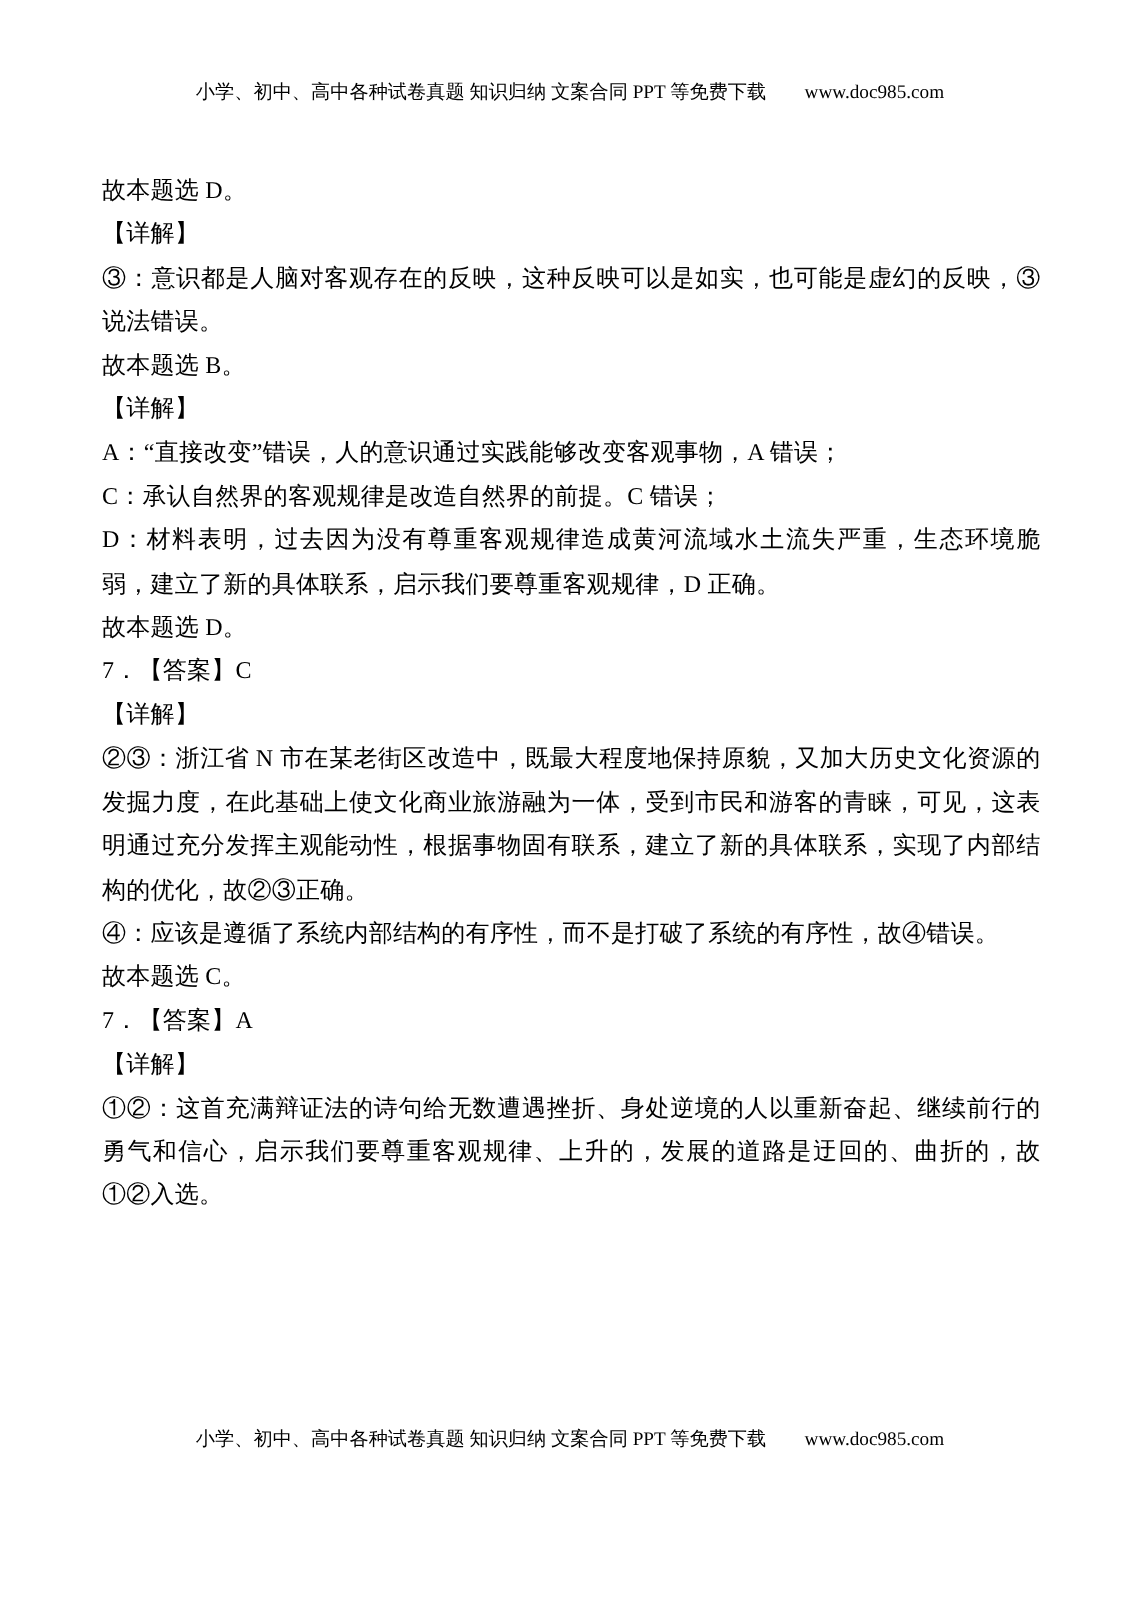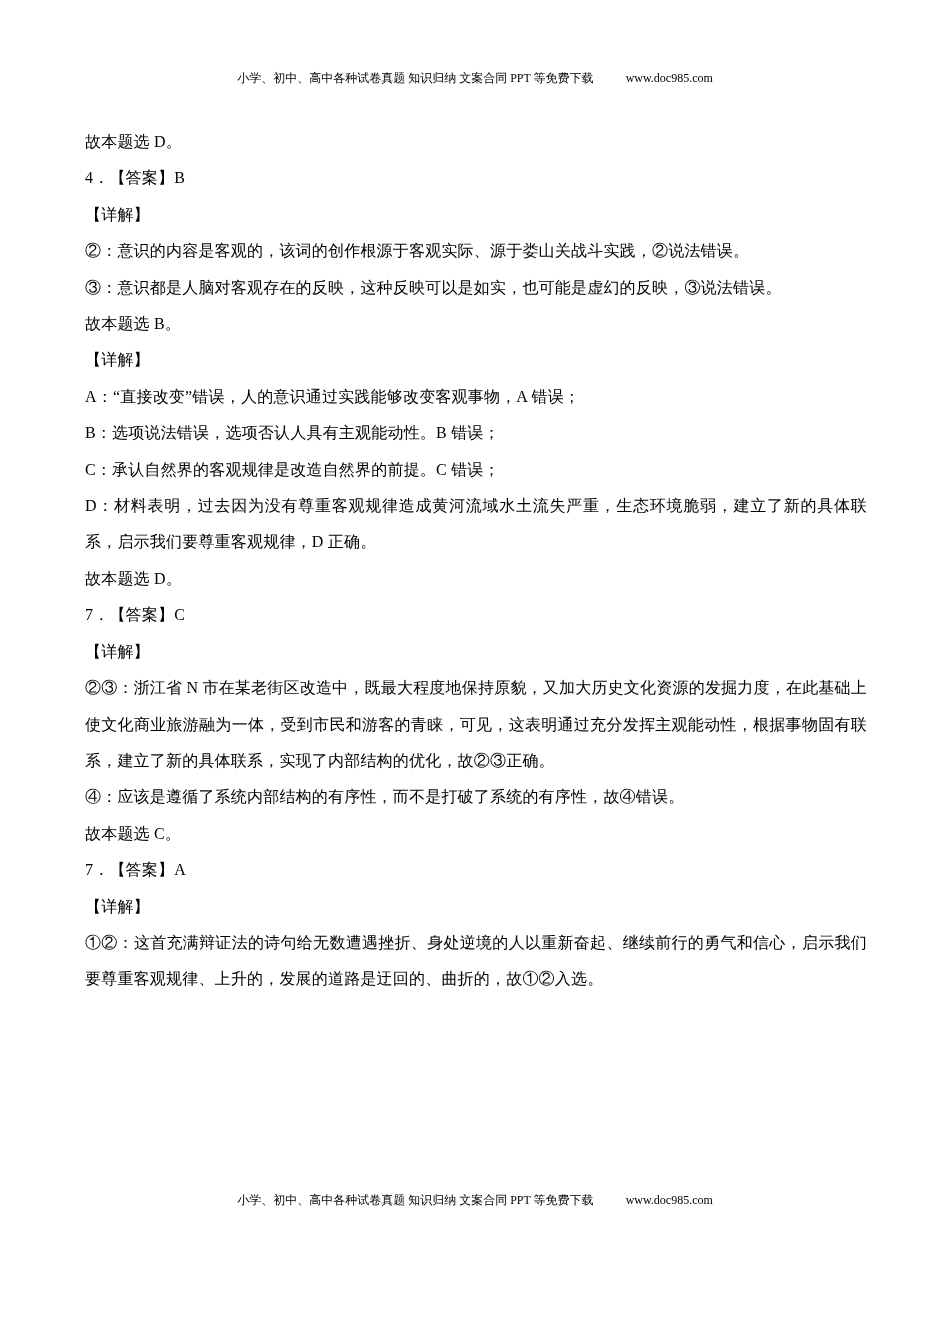--- a/index.html
+++ b/index.html
@@ -10,59 +10,56 @@
     position: relative;
     font-family: "Liberation Serif", "DejaVu Serif", serif;
     color: #000000;
     overflow: hidden;
   }
   .doc-header, .doc-footer {
     position: absolute;
     left: 0;
     width: 950px;
     text-align: center;
-    font-size: 12px;
+    font-size: 16px;
     line-height: 20px;
     white-space: nowrap;
     color: #000000;
   }
   .doc-header { top: 68px; }
   .doc-footer { top: 1190px; }
   .promo-url { margin-left: 32px; }
   .doc-body {
     position: absolute;
-    top: 124px;
+    top: 141px;
     left: 85px;
     width: 782px;
-    font-size: 16px;
+    font-size: 20px;
     line-height: 36.4px;
     text-align: justify;
     letter-spacing: 0.2px;
     word-break: normal;
     line-break: strict;
   }
   .para { text-align: justify; }
 </style>
 </head>
 <body>
 
 <div class="doc-header">
   <span>小学、初中、高中各种试卷真题 知识归纳 文案合同 PPT 等免费下载</span><span class="promo-url">www.doc985.com</span>
 </div>
 
 <div class="doc-body">
   <div class="para">故本题选 D。</div>
-  <div class="para">4．【答案】B</div>
   <div class="para">【详解】</div>
-  <div class="para">②：意识的内容是客观的，该词的创作根源于客观实际、源于娄山关战斗实践，②说法错误。</div>
   <div class="para">③：意识都是人脑对客观存在的反映，这种反映可以是如实，也可能是虚幻的反映，③说法错误。</div>
   <div class="para">故本题选 B。</div>
   <div class="para">【详解】</div>
   <div class="para">A：“直接改变”错误，人的意识通过实践能够改变客观事物，A 错误；</div>
-  <div class="para">B：选项说法错误，选项否认人具有主观能动性。B 错误；</div>
   <div class="para">C：承认自然界的客观规律是改造自然界的前提。C 错误；</div>
   <div class="para">D：材料表明，过去因为没有尊重客观规律造成黄河流域水土流失严重，生态环境脆弱，建立了新的具体联系，启示我们要尊重客观规律，D 正确。</div>
   <div class="para">故本题选 D。</div>
   <div class="para">7．【答案】C</div>
   <div class="para">【详解】</div>
   <div class="para">②③：浙江省 N 市在某老街区改造中，既最大程度地保持原貌，又加大历史文化资源的发掘力度，在此基础上使文化商业旅游融为一体，受到市民和游客的青睐，可见，这表明通过充分发挥主观能动性，根据事物固有联系，建立了新的具体联系，实现了内部结构的优化，故②③正确。</div>
   <div class="para">④：应该是遵循了系统内部结构的有序性，而不是打破了系统的有序性，故④错误。</div>
   <div class="para">故本题选 C。</div>
   <div class="para">7．【答案】A</div>
   <div class="para">【详解】</div>

